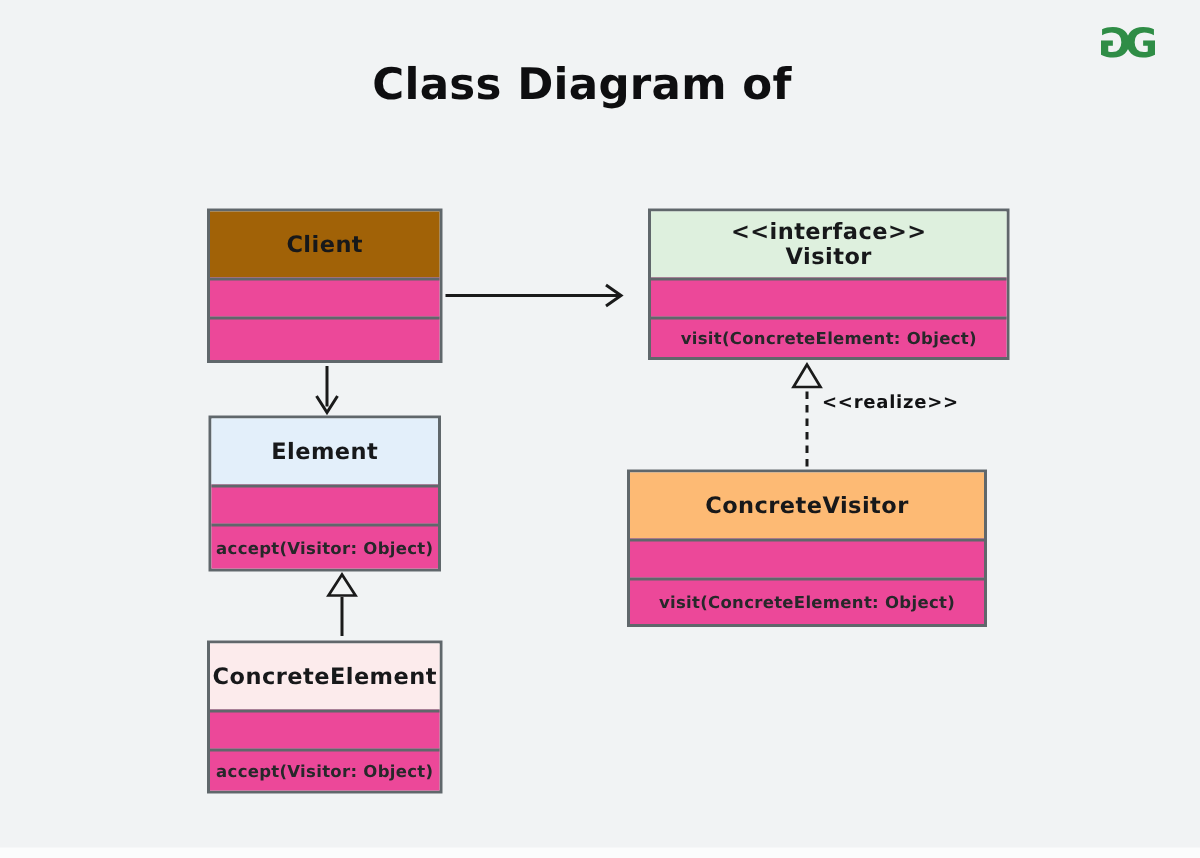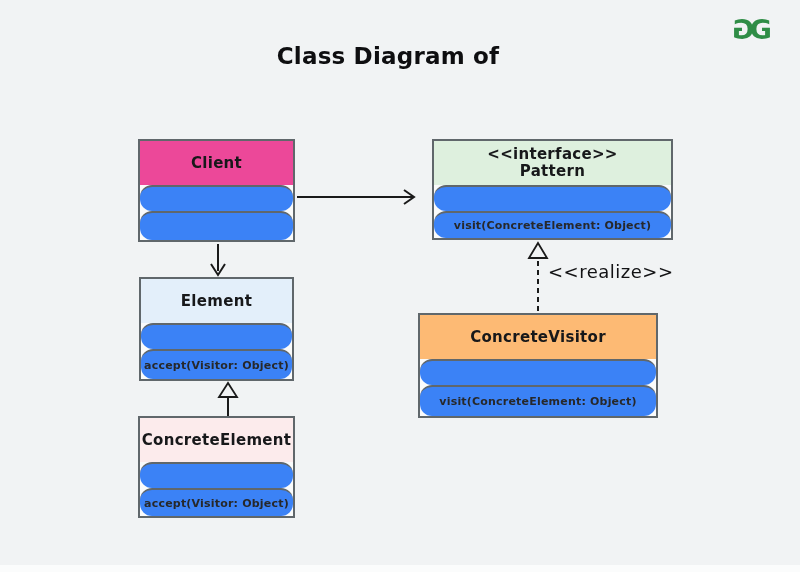--- a/index.html
+++ b/index.html
@@ -10,21 +10,21 @@
     background: #f1f3f4;
     font-family: "DejaVu Sans", "Liberation Sans", sans-serif;
     overflow: hidden;
   }
   .title {
     position: absolute;
     top: 36px;
     left: 0;
     width: 776px;
     text-align: center;
-    font-size: 23px;
+    font-size: 29px;
     font-weight: 800;
     color: #0e0e10;
     line-height: 41px;
     letter-spacing: 0.2px;
   }
   .logo {
     position: absolute;
     top: 16px;
     right: 28px;
     display: flex;
@@ -52,39 +52,38 @@
     justify-content: center;
     font-size: 15px;
     font-weight: 700;
     color: #17181a;
     line-height: 17px;
     letter-spacing: 0.3px;
   }
   .uml-comp {
     flex: 0 0 24px;
     border-top: 2px solid #60676b;
-    background: #3b82f6;
-    border-radius: 12px;
+    background: #ec4899;
   }
   .uml-methods {
     flex: 1 1 auto;
     display: flex;
     align-items: center;
     justify-content: center;
     font-size: 11px;
     font-weight: 600;
     color: #27282a;
     letter-spacing: 0.2px;
   }
   .realize-label {
     position: absolute;
     left: 548px;
     top: 261px;
-    font-size: 18px;
-    font-weight: 400;
+    font-size: 12px;
+    font-weight: 700;
     color: #121214;
     letter-spacing: 0.5px;
     white-space: nowrap;
   }
   .bottom-strip {
     position: absolute;
     left: 0;
     bottom: 0;
     width: 100%;
     height: 7px;
@@ -124,33 +123,33 @@
 
     <g>
       <path d="M538,311 L538,259" stroke="#1a1a1a" stroke-width="2" fill="none" stroke-dasharray="5,4"></path>
       <polygon points="538,243 529,258 547,258" fill="#f1f3f4" stroke="#1a1a1a" stroke-width="1.8"></polygon>
     </g>
   </svg>
 
   <div class="realize-label">&lt;&lt;realize&gt;&gt;</div>
 
   <div class="uml-box" style="left:138px; top:139px; width:157px; height:103px;">
-    <div class="uml-header" style="background-color: #ec4899;">
+    <div class="uml-header" style="background-color: #a16207;">
       <div>Client</div>
     </div>
     <div class="uml-comp"></div>
     <div class="uml-comp uml-methods">
       <span></span>
     </div>
   </div>
 
   <div class="uml-box" style="left:432px; top:139px; width:241px; height:101px;">
     <div class="uml-header" style="background-color: rgb(222, 240, 222);">
       <div>&lt;&lt;interface&gt;&gt;</div>
-      <div>Pattern</div>
+      <div>Visitor</div>
     </div>
     <div class="uml-comp"></div>
     <div class="uml-comp uml-methods">
       <span>visit(ConcreteElement: Object)</span>
     </div>
   </div>
 
   <div class="uml-box" style="left:139px; top:277px; width:155px; height:104px;">
     <div class="uml-header" style="background-color: rgb(227, 239, 250);">
       <div>Element</div>
@@ -164,21 +163,21 @@
   <div class="uml-box" style="left:418px; top:313px; width:240px; height:105px;">
     <div class="uml-header" style="background-color: #fdba74;">
       <div>ConcreteVisitor</div>
     </div>
     <div class="uml-comp"></div>
     <div class="uml-comp uml-methods">
       <span>visit(ConcreteElement: Object)</span>
     </div>
   </div>
 
-  <div class="uml-box" style="left:138px; top:416px; width:157px; height:102px;">
+  <div class="uml-box" style="left:138px; top:427px; width:157px; height:102px;">
     <div class="uml-header" style="background-color: rgb(252, 235, 236);">
       <div>ConcreteElement</div>
     </div>
     <div class="uml-comp"></div>
     <div class="uml-comp uml-methods">
       <span>accept(Visitor: Object)</span>
     </div>
   </div>
 
   <div class="bottom-strip"></div>

